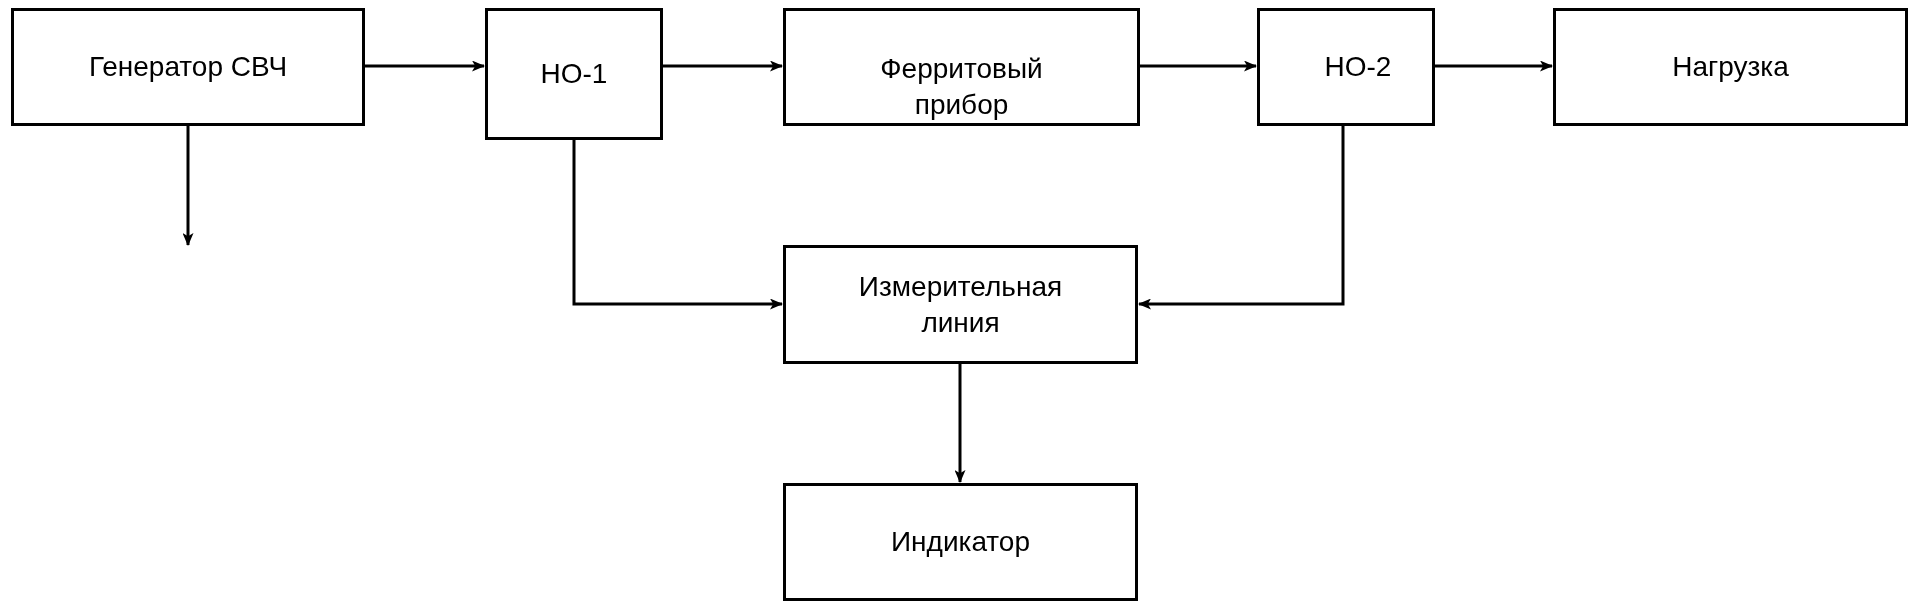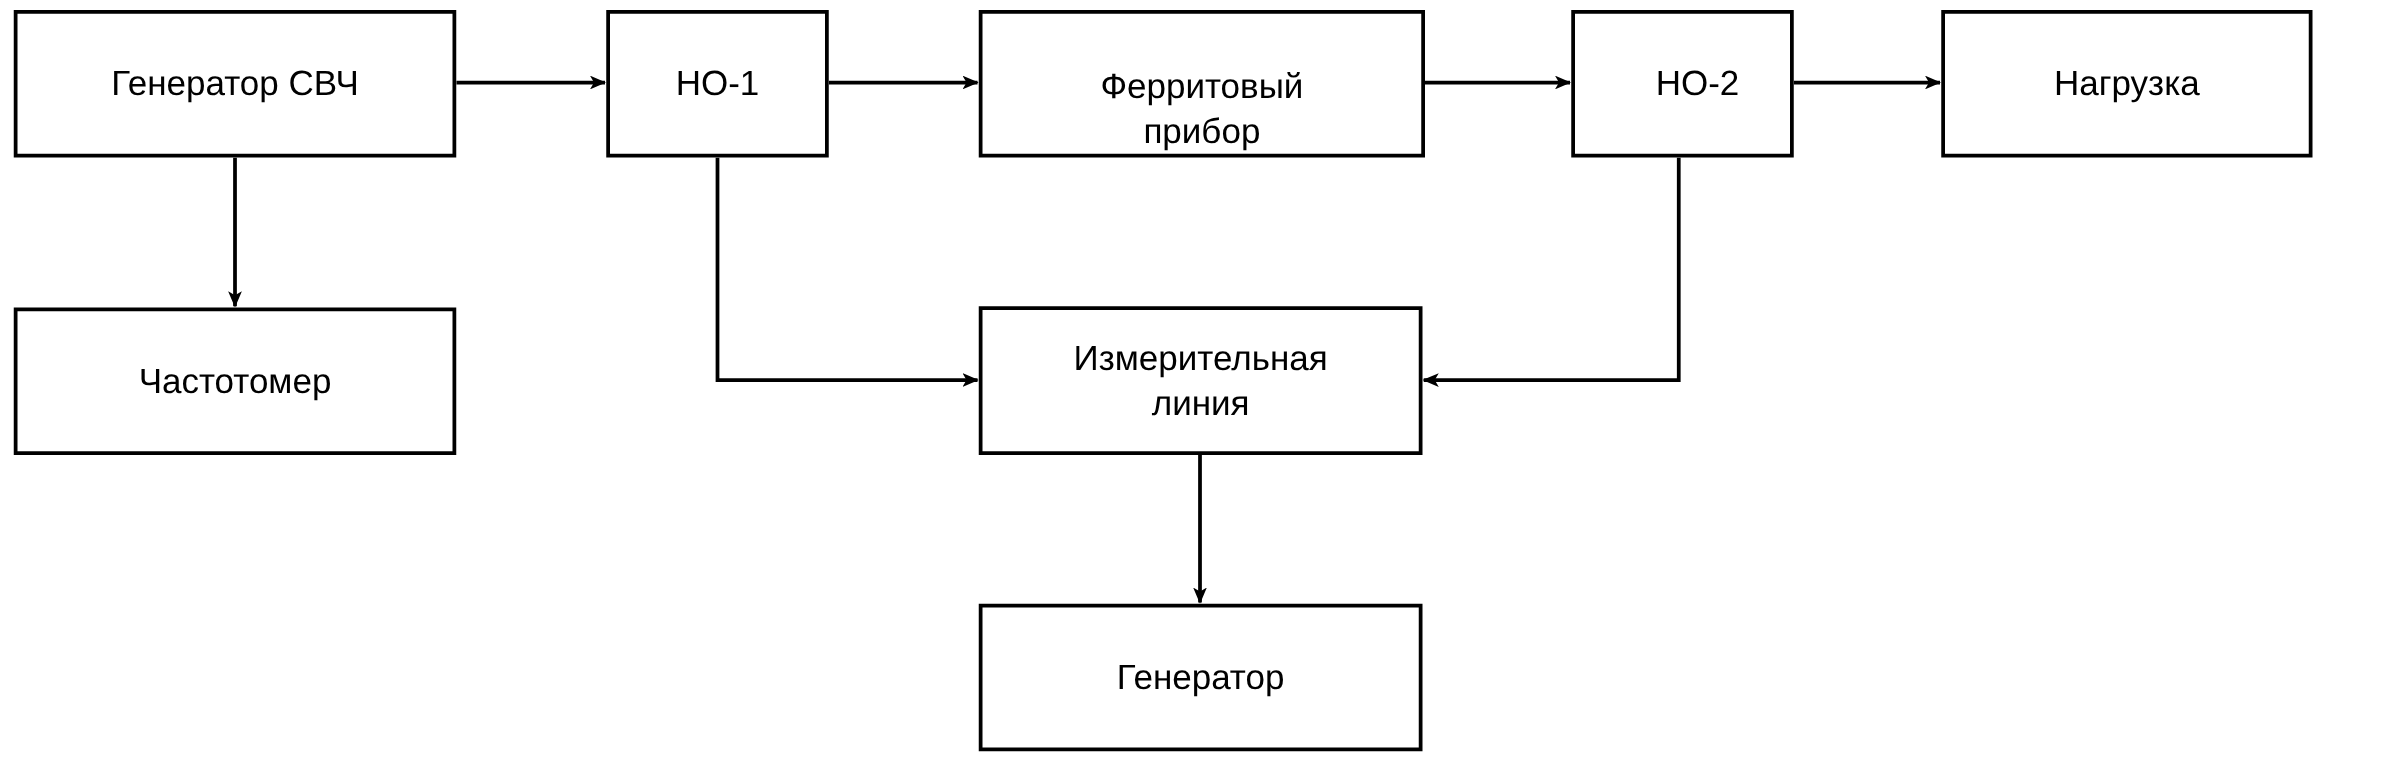--- a/index.html
+++ b/index.html
@@ -78,43 +78,40 @@
 
     <path d="M1343,126 L1343,304 L1139,304" fill="none" stroke="#000000" stroke-width="3" marker-end="url(#arrowL)"></path>
 
     <line x1="960" y1="364" x2="960" y2="482" stroke="#000000" stroke-width="3" marker-end="url(#arrowD)"></line>
   </svg>
 
   <div class="node" style="left:11px; top:8px; width:354px; height:118px;text-align:right;">
     <span class="node-label">Генератор СВЧ</span>
   </div>
 
-  <div class="node" style="left:485px; top:8px; width:178px; height:118px;">
+  <div class="node" style="left:485px; top:8px; width:178px; height:132px;">
     <span class="node-label">НО-1</span>
   </div>
 
   <div class="node" style="left:783px; top:8px; width:357px; height:118px;align-items:flex-end;">
     <span class="node-label">Ферритовый
 прибор</span>
   </div>
 
   <div class="node" style="left:1257px; top:8px; width:178px; height:118px;padding-left:24px;">
     <span class="node-label">НО-2</span>
   </div>
 
-  <div class="node" style="left:1553px; top:8px; width:297px; height:118px;">
+  <div class="node" style="left:1553px; top:8px; width:355px; height:118px;">
     <span class="node-label">Нагрузка</span>
   </div>
 
-  <div class="node" style="left:11px; top:246px; width:354px; height:118px;">
-    <span class="node-label">Частотомер</span>
-  </div>
 
   <div class="node" style="left:783px; top:245px; width:355px; height:119px;">
     <span class="node-label">Измерительная
 линия</span>
   </div>
 
   <div class="node" style="left:783px; top:483px; width:355px; height:118px;">
-    <span class="node-label">Генератор</span>
+    <span class="node-label">Индикатор</span>
   </div>
 
 </div>
 
 </body></html>

